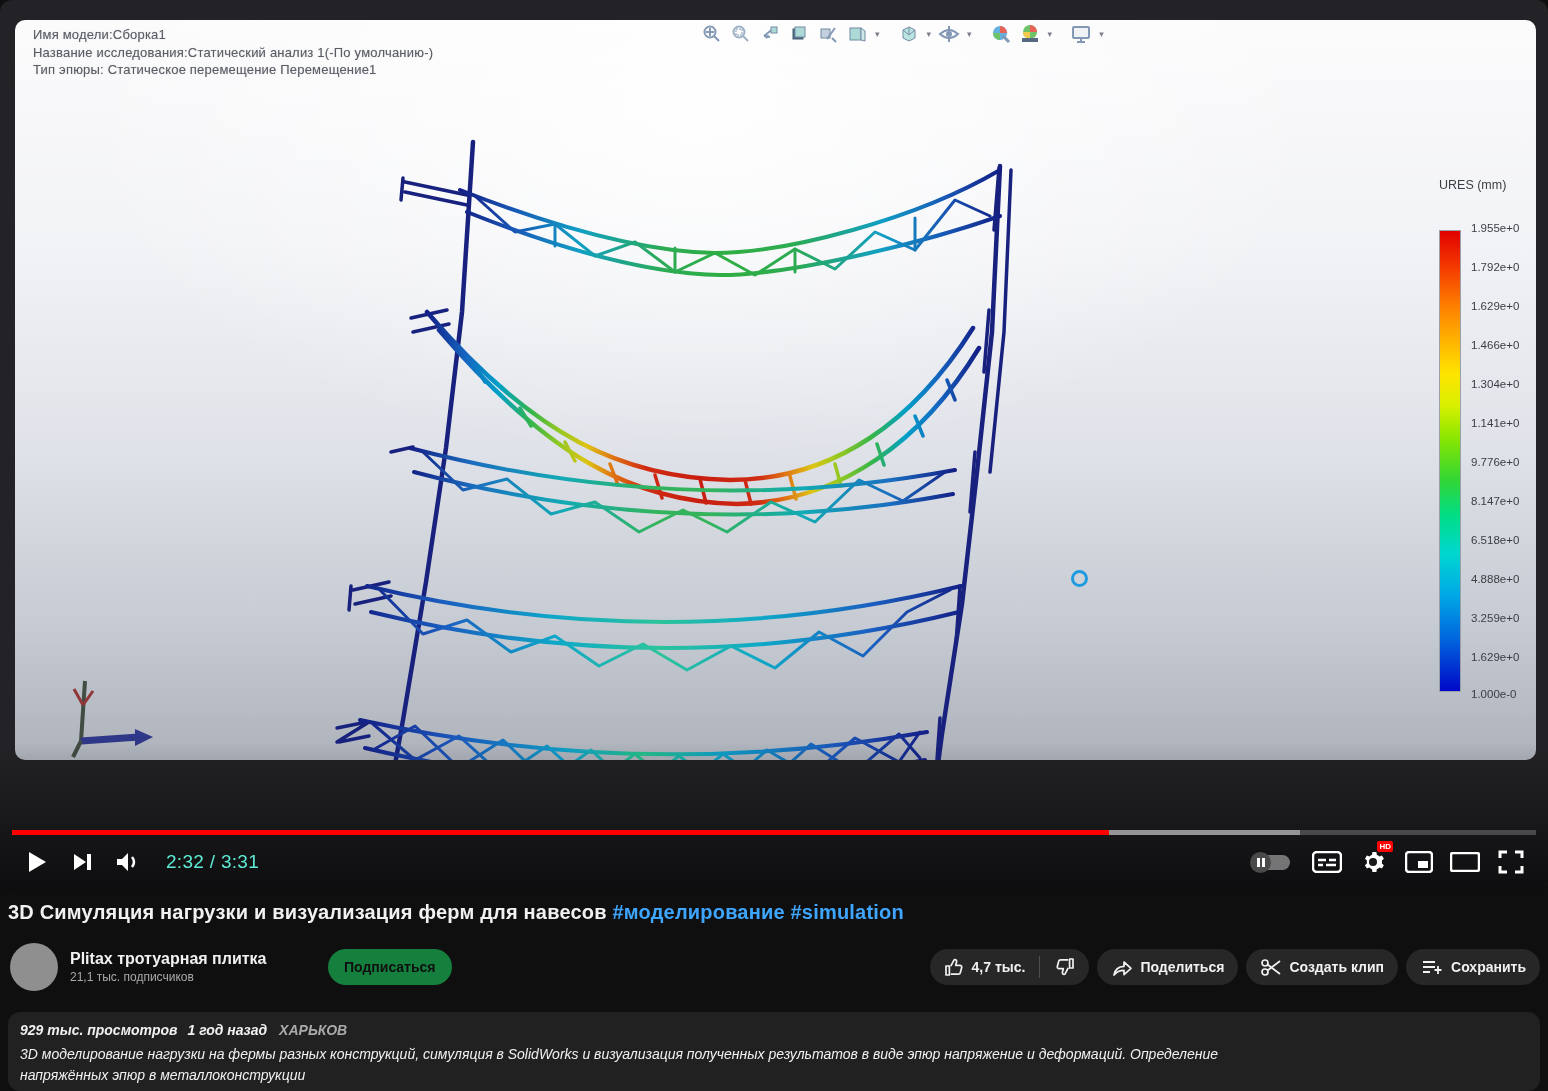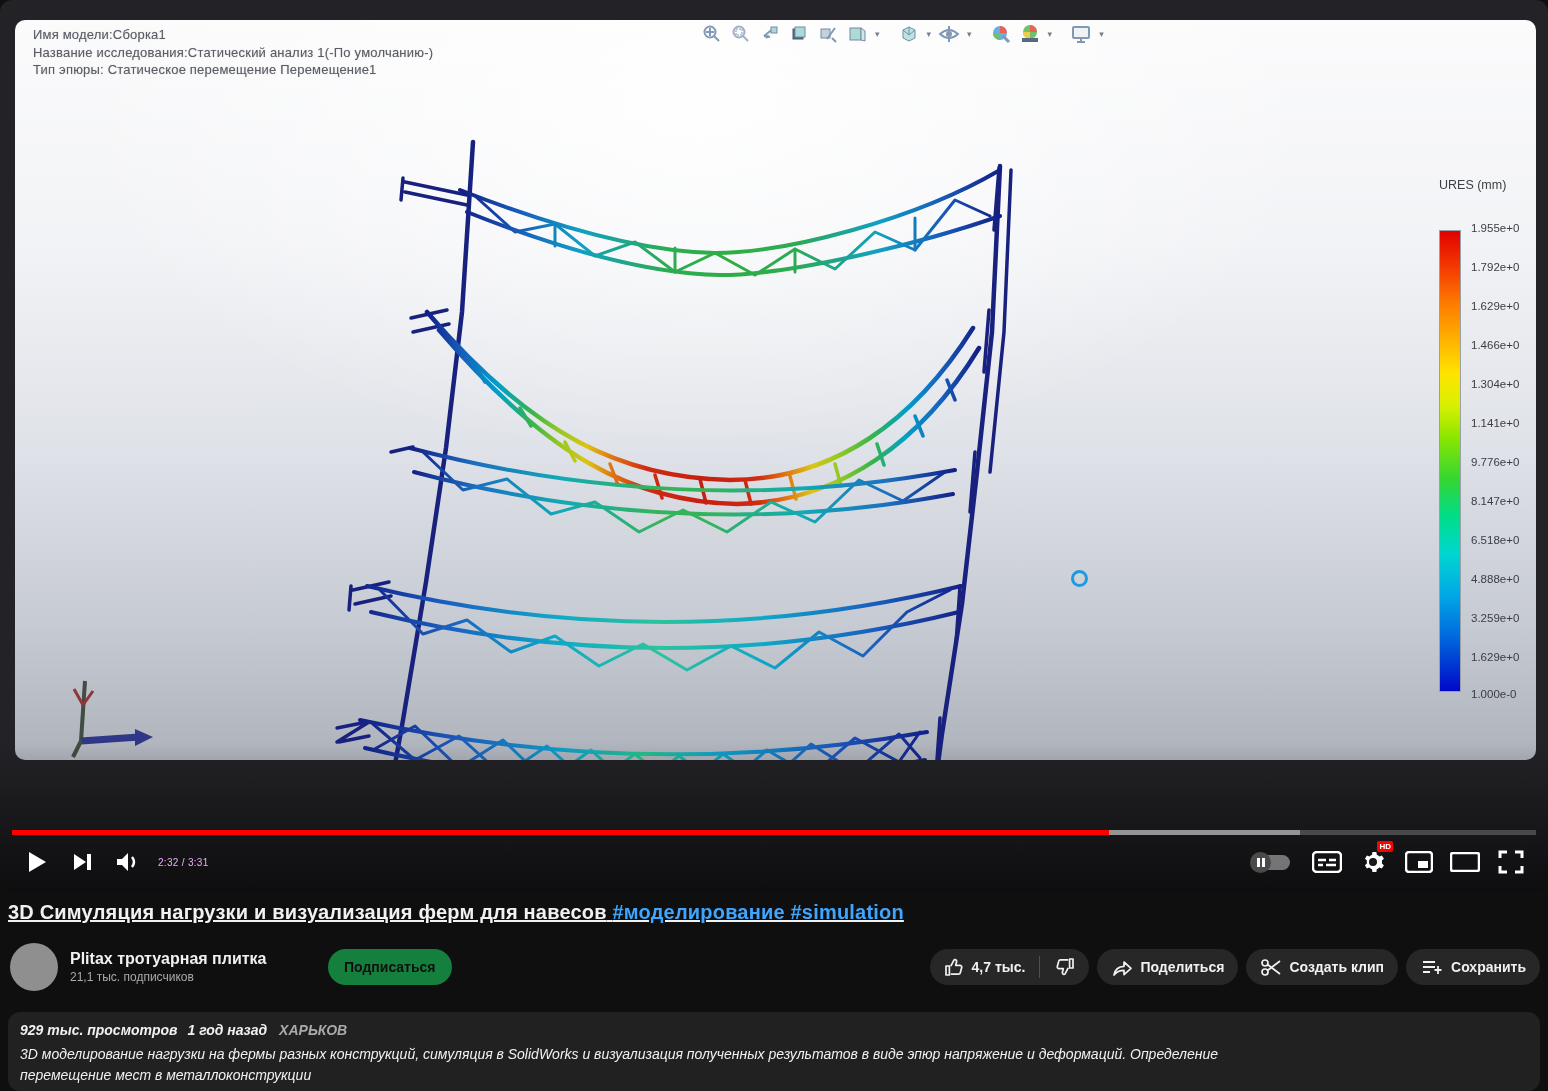--- a/index.html
+++ b/index.html
@@ -58,36 +58,36 @@
   
   .ctl-shade { position:absolute; left:0; bottom:0; width:100%; height:150px;
              background:linear-gradient(180deg, rgba(0,0,0,0) 0%, rgba(0,0,0,.62) 100%); }
   .progress { position:absolute; left:12px; right:12px; bottom:58px; height:5px;
              background:rgba(255,255,255,.22); }
   .progress .buffered { position:absolute; left:0; top:0; bottom:0; background:rgba(255,255,255,.42); }
   .progress .played { position:absolute; left:0; top:0; bottom:0; background:#ff0000; }
   .ctl-row { position:absolute; left:14px; right:14px; bottom:8px; height:46px;
              display:flex; align-items:center; color:#eee; }
   .ctl-btn { width:46px; height:46px; display:flex; align-items:center; justify-content:center; }
-  .time { font-size:10px; color:#f0abfc; margin-left:6px; letter-spacing:.3px; }
+  .time { font-size:19px; color:#5eead4; margin-left:14px; letter-spacing:.3px; }
   .ctl-spacer { flex:1; }
   .toggle { width:38px; height:15px; border-radius:8px; background:rgba(255,255,255,.42); position:relative; margin:0 14px; }
   .toggle .knob { position:absolute; left:-2px; top:-3px; width:21px; height:21px; border-radius:50%;
              background:#4a4a4a; display:flex; align-items:center; justify-content:center; gap:2px; }
   .toggle .knob i { width:3px; height:9px; background:#fff; }
   .gear-wrap { position:relative; }
   .hd-badge { position:absolute; top:2px; right:3px; background:#f00; color:#fff; font-size:8px;
              font-weight:bold; padding:1px 2px; border-radius:2px; }
 
   
   .triad { position:absolute; left:28px; bottom:0; opacity:.85; }
 
   
   .title-row { position:absolute; left:8px; top:901px; width:1530px; font-size:20px;
-             font-weight:bold; color:#f1f1f1; letter-spacing:.2px;text-decoration:underline; }
+             font-weight:bold; color:#f1f1f1; letter-spacing:.2px; }
   .title-row .tags { color:#3ea6ff; }
 
   .channel-row { position:absolute; left:10px; top:942px; width:1530px; height:50px;
              display:flex; align-items:center; }
   .avatar { width:48px; height:48px; border-radius:50%; background:#8f8f8f; flex:0 0 48px; }
   .ch-meta { margin-left:12px; width:250px; }
   .ch-name { color:#f1f1f1; font-size:16px; font-weight:bold; }
   .ch-subs { color:#aaa; font-size:12px; margin-top:2px; }
   .subscribe { height:36px; padding:0 16px; border-radius:18px; background:#15803d;
              color:#0f0f0f; font-size:14px; font-weight:bold; border:none;
@@ -476,15 +476,15 @@
 </div>
 
 <div class="desc-box">
   <div class="desc-meta">
     <span>929 тыс. просмотров</span><span class="gap"></span>
     <span>1 год назад</span>
     <span class="loc">ХАРЬКОВ</span>
   </div>
   <div class="desc-text">
     <div>3D моделирование нагрузки на фермы разных конструкций, симуляция в SolidWorks и визуализация полученных результатов в виде эпюр напряжение и деформаций. Определение</div>
-    <div>перемещение мест в металлоконструкции</div>
+    <div>напряжённых эпюр в металлоконструкции</div>
   </div>
 </div>
 
 </body></html>

